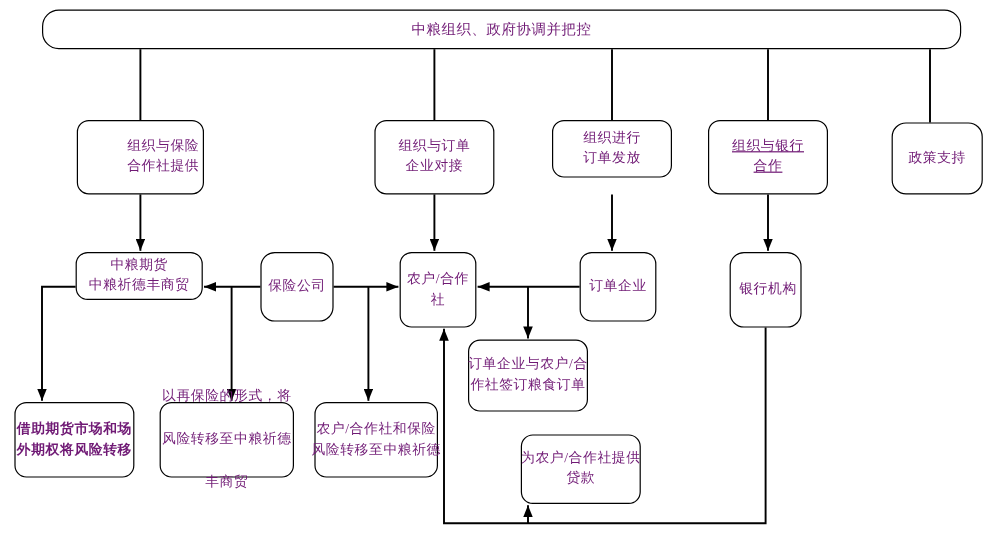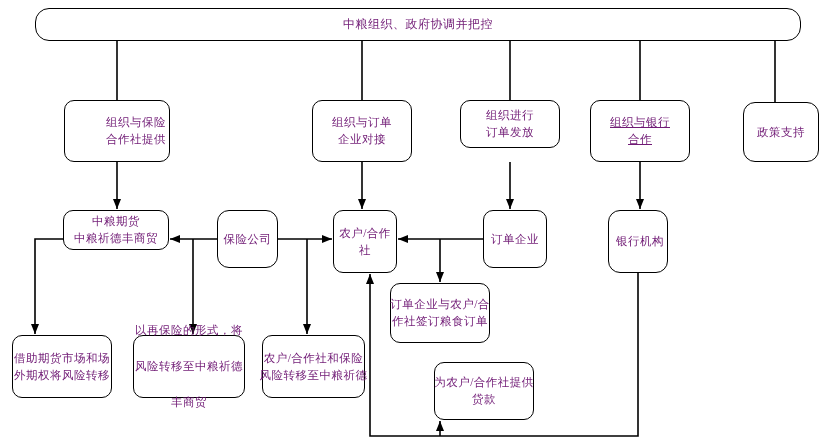--- a/index.html
+++ b/index.html
@@ -40,21 +40,21 @@
   .n-orgiss{left:460px;top:100px;width:100px;height:48px;}
   .n-orgbank{left:590px;top:100px;width:100px;height:62px;text-decoration:underline;}
   .n-policy{left:743px;top:102px;width:76px;height:60px;border-radius:12px;}
   
   .n-cofco{left:63px;top:210px;width:106px;height:40px;}
   .n-insur{left:217px;top:210px;width:61px;height:58px;border-radius:12px;}
   .n-farm{left:333px;top:210px;width:64px;height:63px;}
   .n-ordco{left:483px;top:210px;width:64px;height:58px;text-align:right;}
   .n-bank{left:608px;top:210px;width:60px;height:63px;border-radius:12px;align-items:flex-end;}
   
-  .n-fut{left:12px;top:335px;width:100px;height:63px;}
+  .n-fut{left:12px;top:335px;width:100px;height:63px;font-weight:bold;}
   .n-reins{left:133px;top:335px;width:112px;height:63px;gap:19px;}
   .n-agree{left:262px;top:335px;width:103px;height:63px;}
   .n-grain{left:390px;top:283px;width:100px;height:60px;}
   .n-loan{left:390px;top:362px;width:100px;height:58px;margin-left:44px;}
 </style>
 </head>
 <body>
 
 <div id="stage">
 

